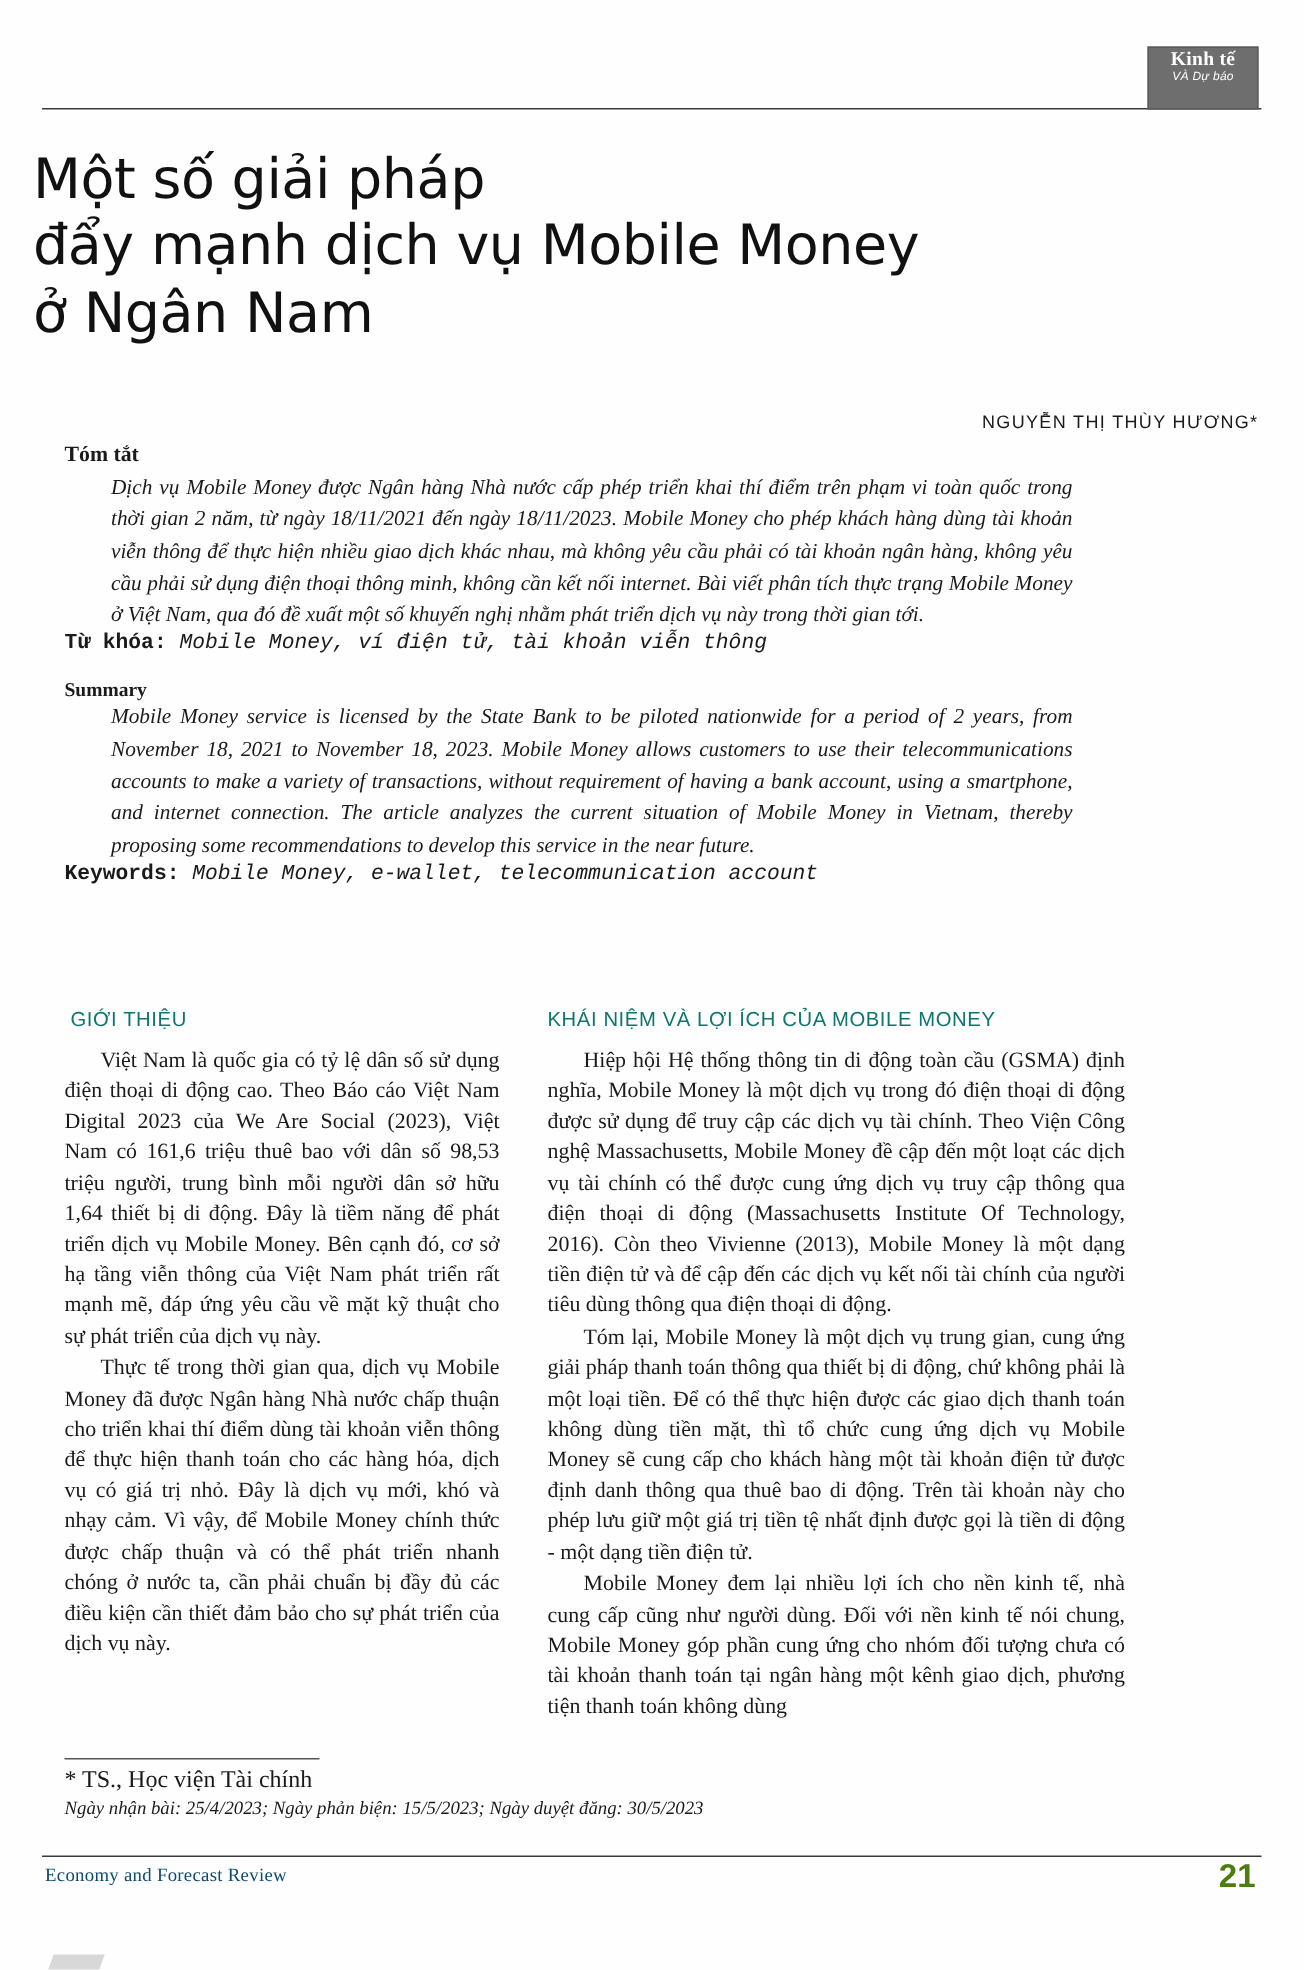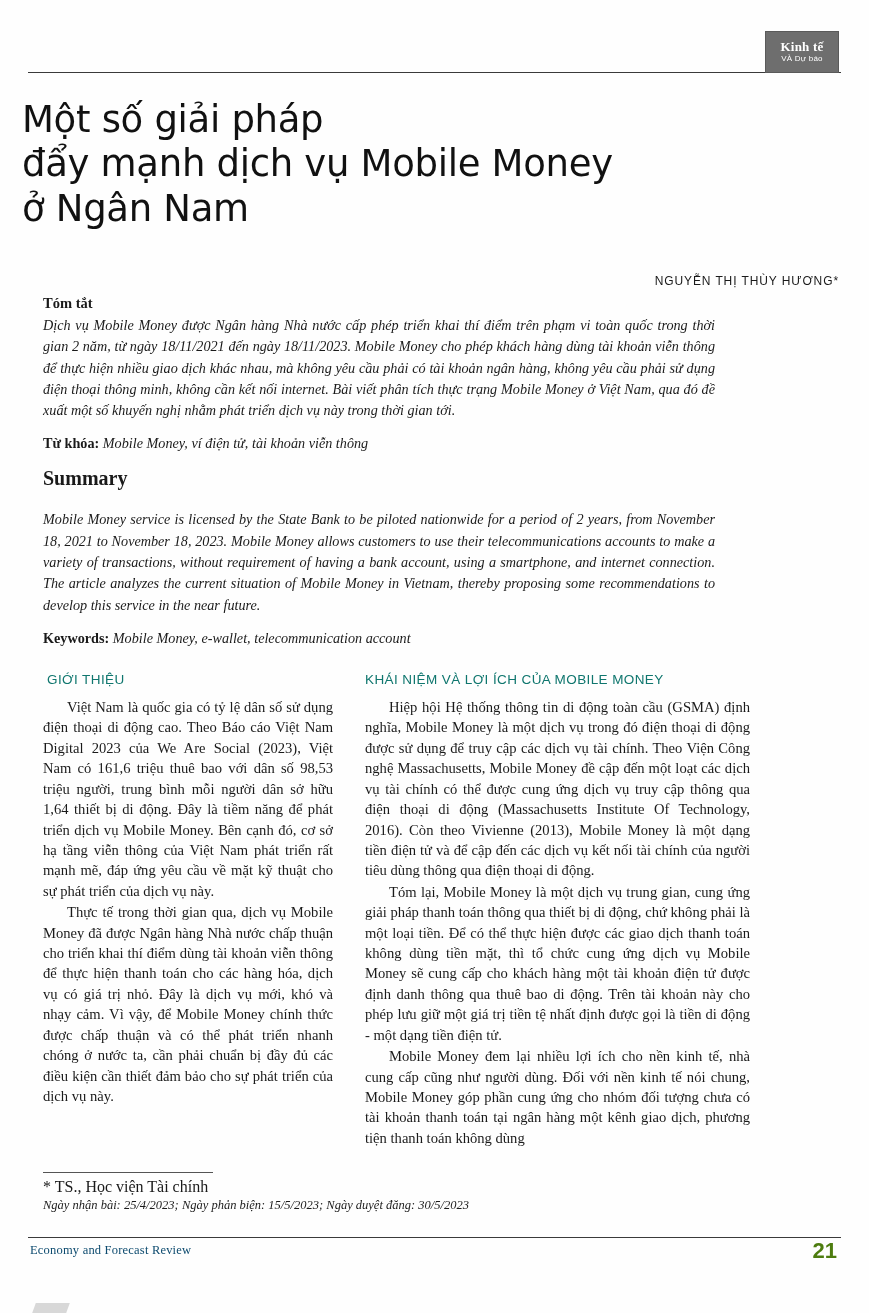--- a/index.html
+++ b/index.html
@@ -36,35 +36,35 @@
     position: absolute;
     right: 30px;
     top: 31px;
     width: 72px;
     height: 40px;
     background: #6e6e6e;
     border: 1px solid #5a5a5a;
     display: flex;
     flex-direction: column;
     align-items: center;
-    justify-content: center;
     color: #ffffff;
     line-height: 1.05;
   }
   .logo-main {
     font-family: "Liberation Serif", serif;
     font-weight: bold;
     font-size: 13px;
     letter-spacing: 0.2px;
   }
   .logo-sub {
     font-family: "Liberation Sans", sans-serif;
     font-size: 8px;
     letter-spacing: 0.2px;
     margin-top: 1px;
+    font-style: italic;
   }
 
   
   .title {
     position: absolute;
     left: 22px;
     top: 98px;
     width: 740px;
     font-family: "DejaVu Sans", sans-serif;
     font-size: 37px;
@@ -98,35 +98,35 @@
     font-weight: bold;
     font-size: 14.5px;
     margin-bottom: 3px;
   }
   .abs-body {
     font-family: "Liberation Serif", serif;
     font-style: italic;
     font-size: 14.2px;
     line-height: 1.50;
     text-align: justify;
+    margin-left: 31px;
   }
   .kw {
-    font-family: Liberation Serif, serif;
+    font-family: Liberation Mono, monospace;
     font-size: 14.2px;
-    margin-top: 14px;
   }
   .kw b { font-style: normal; font-weight: bold; }
   .kw i { font-style: italic; }
 
   .sum-head {
     font-family: "Liberation Serif", serif;
     font-weight: bold;
-    font-size: 20px;
+    font-size: 13px;
     margin-top: 15px;
-    margin-bottom: 19px;
+    margin-bottom: 0;
   }
 
   
   .cols {
     position: absolute;
     left: 43px;
     top: 672px;
     width: 790px;
     height: 500px;
   }

